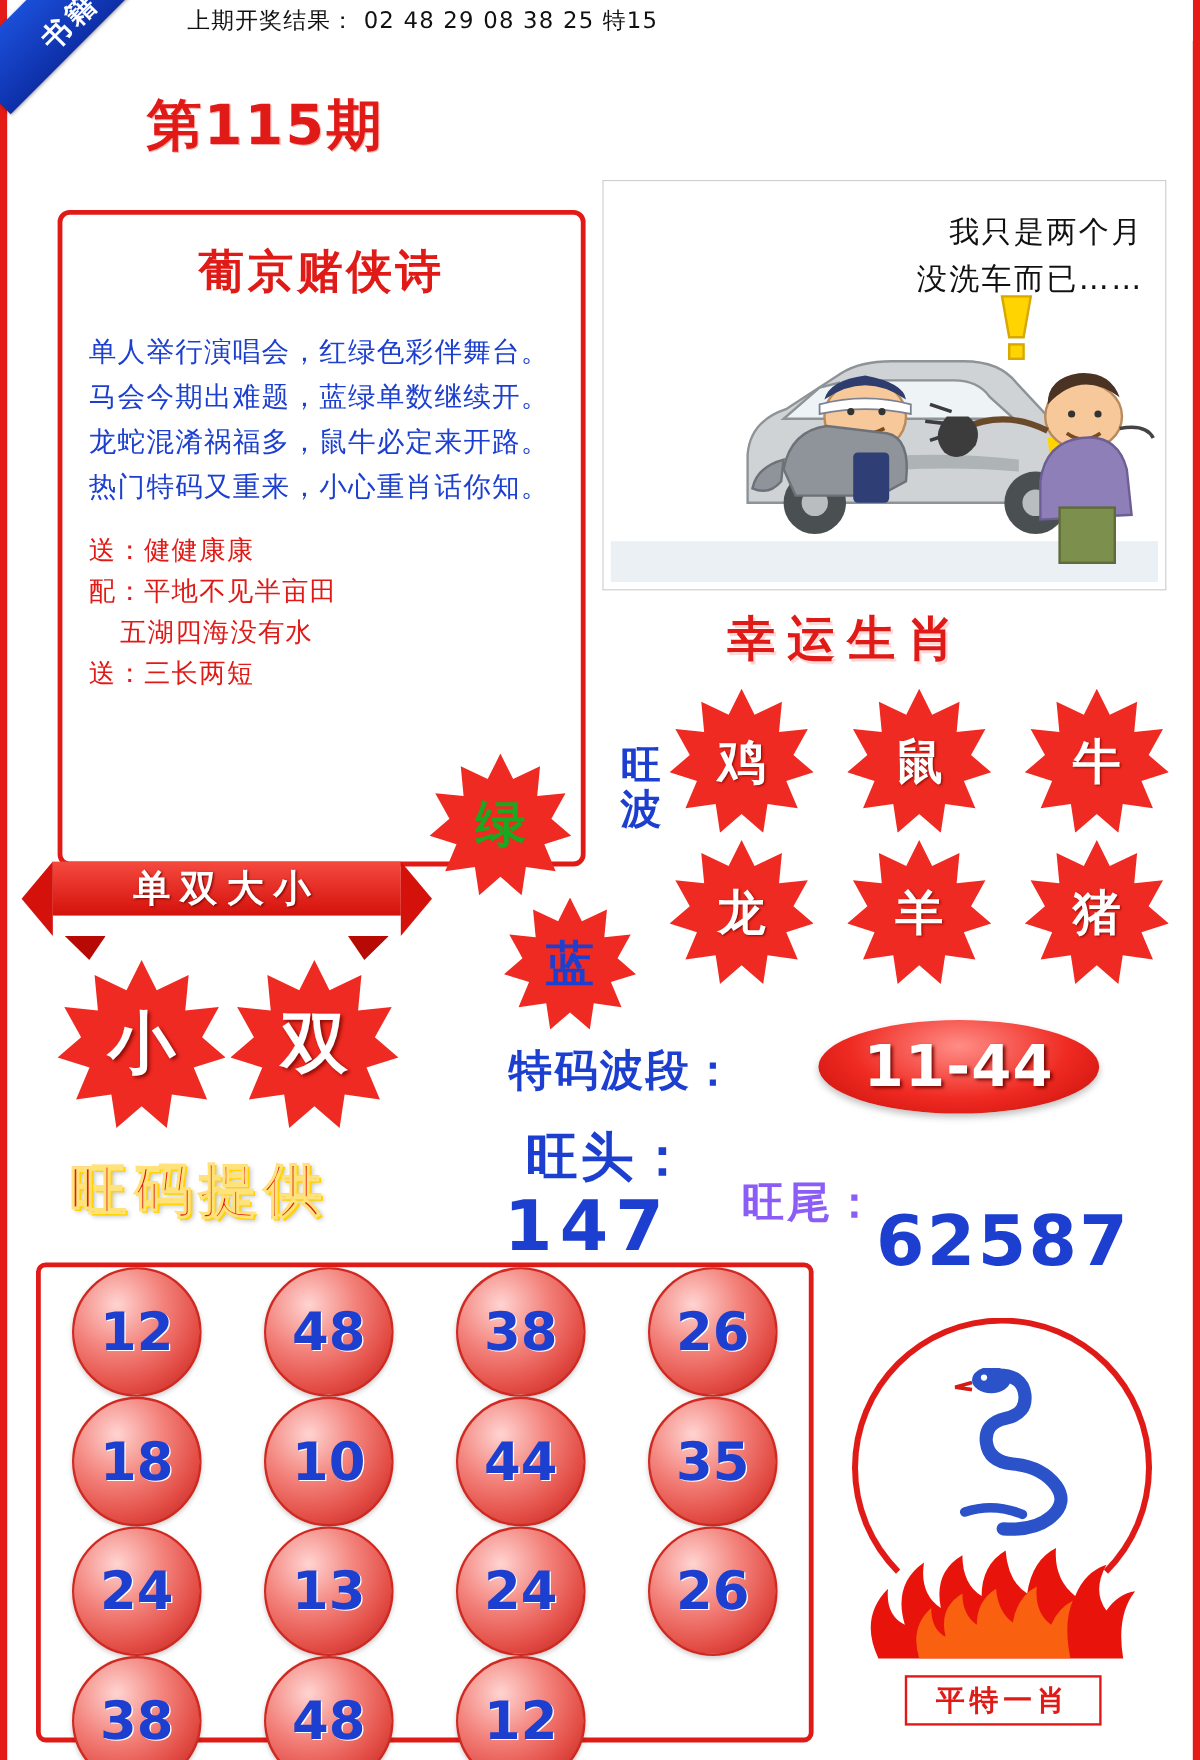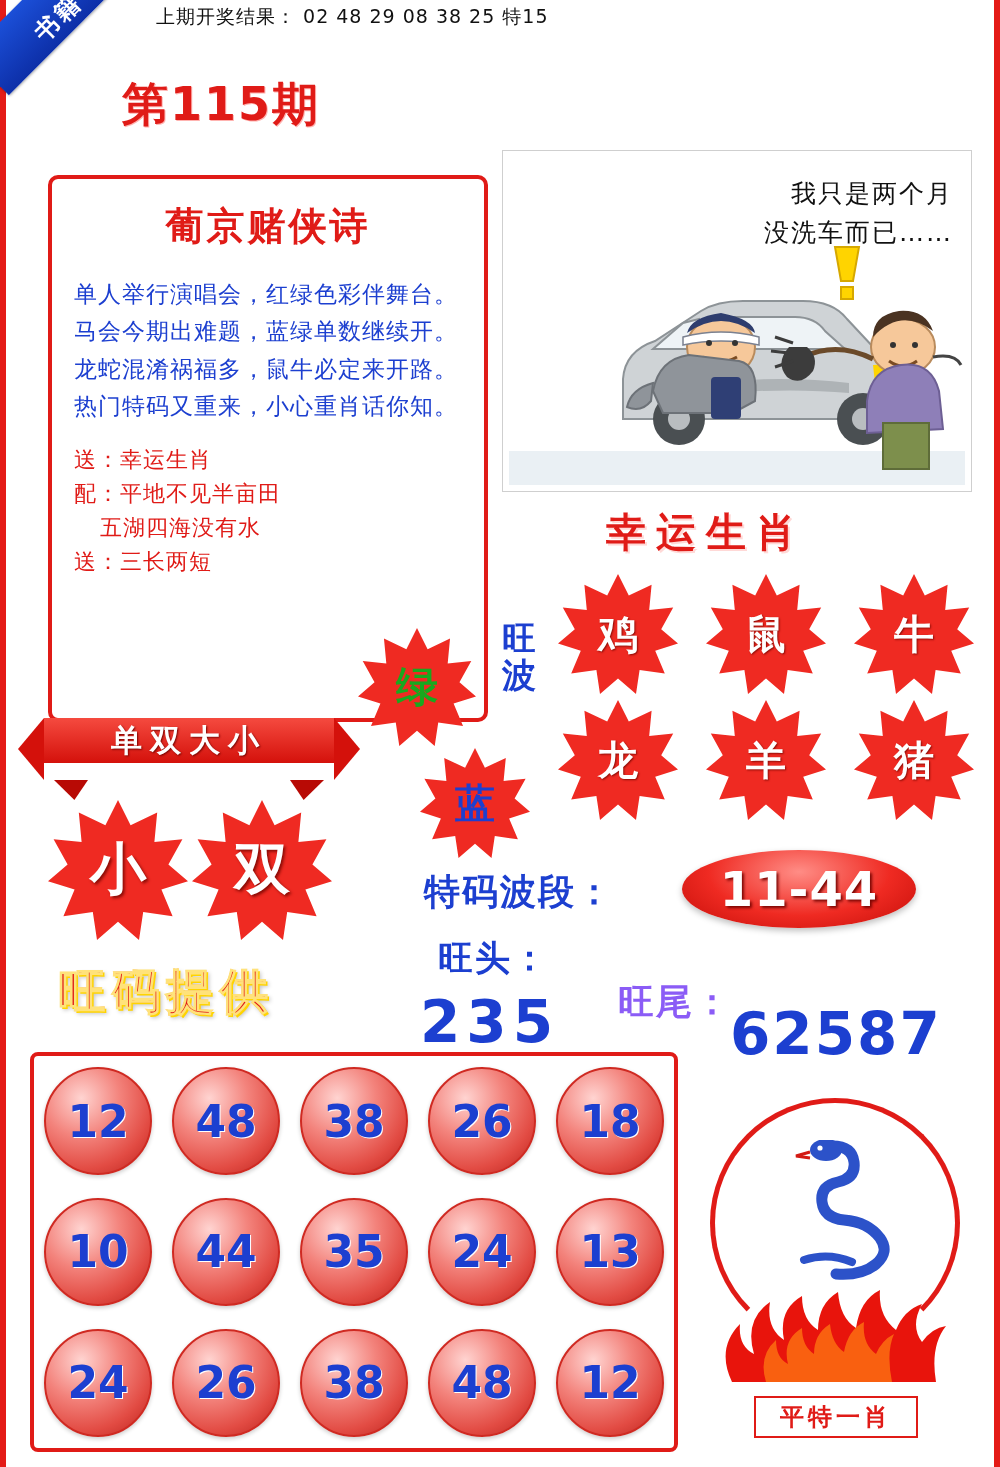--- a/index.html
+++ b/index.html
@@ -98,23 +98,23 @@
       100% 58%,81% 64%,89% 83%,68% 80%,65% 100%,50% 87%,35% 100%,32% 80%,
       11% 83%,19% 64%,0% 58%,14% 46%,4% 28%,24% 30%,22% 9%,41% 18%);
   }
   .star span{
     color:#fff;font-size:40px;font-weight:bold;
     text-shadow:1px 1px 2px #8b0c06;
   }
 
   
   .wangbo-label{
-    position:absolute;left:486px;top:620px;
+    position:absolute;left:506px;top:620px;
     font-size:34px;font-weight:bold;color:#1c3fd0;letter-spacing:2px;
-    line-height:1.1;text-align:right;width:46px;
+    line-height:1.1;text-align:center;width:46px;
   }
   .green-star{
     position:absolute;left:352px;top:628px;width:118px;height:118px;
     background:#ef2a22;display:flex;align-items:center;justify-content:center;
     clip-path:polygon(50% 0%,59% 18%,78% 9%,76% 30%,96% 28%,86% 46%,
       100% 58%,81% 64%,89% 83%,68% 80%,65% 100%,50% 87%,35% 100%,32% 80%,
       11% 83%,19% 64%,0% 58%,14% 46%,4% 28%,24% 30%,22% 9%,41% 18%);
   }
   .green-star span{color:#19a81f;font-size:42px;font-weight:bold;}
   .blue-star{
@@ -179,21 +179,21 @@
     border-radius:50%;
     background:radial-gradient(ellipse at 50% 28%,#ff8d86 0%,#ef2a22 55%,#c30d08 100%);
     display:flex;align-items:center;justify-content:center;
     box-shadow:0 3px 6px rgba(0,0,0,.25);
   }
   .tema-ellipse span{color:#fff;font-size:48px;font-weight:bold;
     text-shadow:2px 2px 3px #7a0502;letter-spacing:1px;}
 
   .head-label{
     position:absolute;left:432px;top:935px;
-    font-size:35px;font-weight:bold;color:#1c3fd0;letter-spacing:2px;
+    font-size:44px;font-weight:bold;color:#1c3fd0;letter-spacing:2px;
   }
   .head-value{
     position:absolute;left:414px;top:988px;
     font-size:58px;font-weight:bold;color:#1c3fd0;letter-spacing:6px;
   }
   .tail-label{
     position:absolute;left:612px;top:978px;
     font-size:36px;font-weight:bold;color:#8b5cf6;letter-spacing:2px;
   }
   .tail-value{
@@ -201,21 +201,21 @@
     font-size:58px;font-weight:bold;color:#1c3fd0;letter-spacing:2px;
   }
 
   
   .ball-box{
     position:absolute;left:24px;top:1052px;width:648px;height:400px;
     border:4px solid #e01b17;border-radius:8px;background:#fff;
     box-sizing:border-box;
   }
   .ball-grid{
-    display:grid;grid-template-columns:repeat(5,1fr);
+    display:grid;grid-template-columns:repeat(4,1fr);
     grid-template-rows:repeat(3,1fr);
     width:100%;height:100%;
     place-items:center;
   }
   .ball{
     width:104px;height:104px;border-radius:50%;
     background:radial-gradient(circle at 34% 28%,#ffd4d1 0%,#f3837c 38%,#e24b43 70%,#b8201a 100%);
     border:2px solid #cf2a22;
     display:flex;align-items:center;justify-content:center;
     box-shadow:0 2px 4px rgba(0,0,0,.2);
@@ -263,21 +263,21 @@
 
   <div class="poem-box">
     <div class="poem-title">葡京赌侠诗</div>
     <div class="poem-lines">
       <div>单人举行演唱会，红绿色彩伴舞台。</div>
       <div>马会今期出难题，蓝绿单数继续开。</div>
       <div>龙蛇混淆祸福多，鼠牛必定来开路。</div>
       <div>热门特码又重来，小心重肖话你知。</div>
     </div>
     <div class="poem-extra">
-      <div>送：幸运生肖</div>
+      <div>送：健健康康</div>
       <div>配：平地不见半亩田</div>
       <div class="indent">五湖四海没有水</div>
       <div>送：三长两短</div>
     </div>
   </div>
 
   <div class="cartoon">
     <svg width="468" height="340" viewBox="0 0 468 340">
       <rect x="0" y="0" width="468" height="340" fill="#ffffff"></rect>
       <rect x="6" y="300" width="456" height="34" fill="#eaf0f4"></rect>
@@ -367,21 +367,21 @@
     <span>双</span>
   </div>
 
   <div class="wangma">旺码提供</div>
 
   <div class="tema-label">特码波段：</div>
   <div class="tema-ellipse">
     <span>11-44</span>
   </div>
   <div class="head-label">旺头：</div>
-  <div class="head-value">235</div>
+  <div class="head-value">147</div>
   <div class="tail-label">旺尾：</div>
   <div class="tail-value">62587</div>
 
   <div class="ball-box">
     <div class="ball-grid">
       <div class="ball">
           <span>12</span>
         </div>
       <div class="ball">
           <span>48</span>

